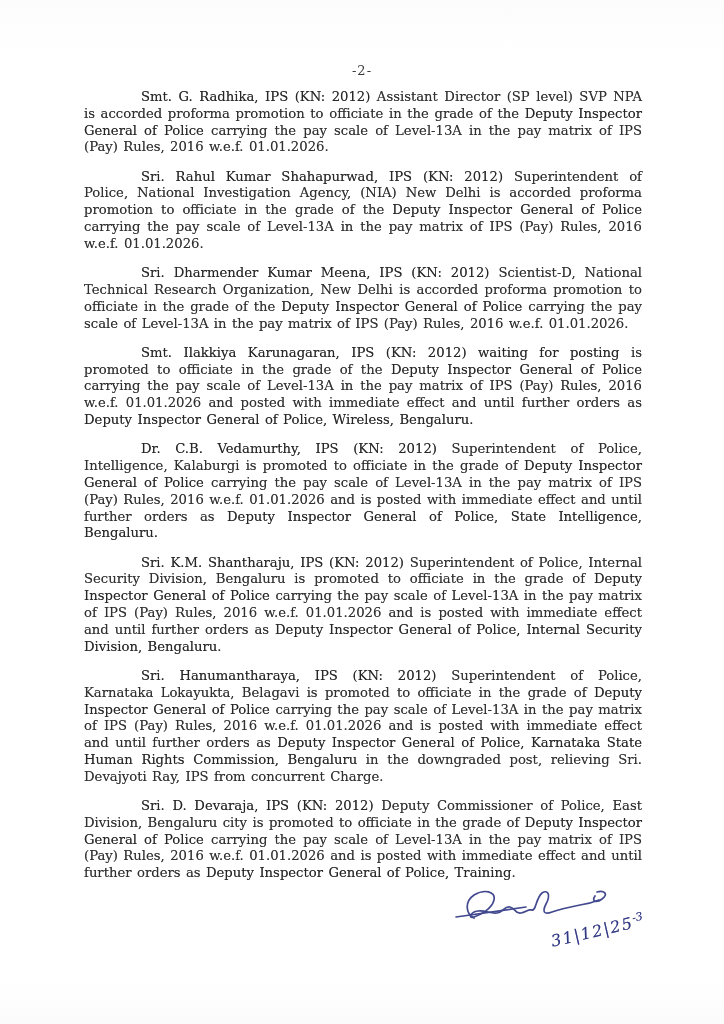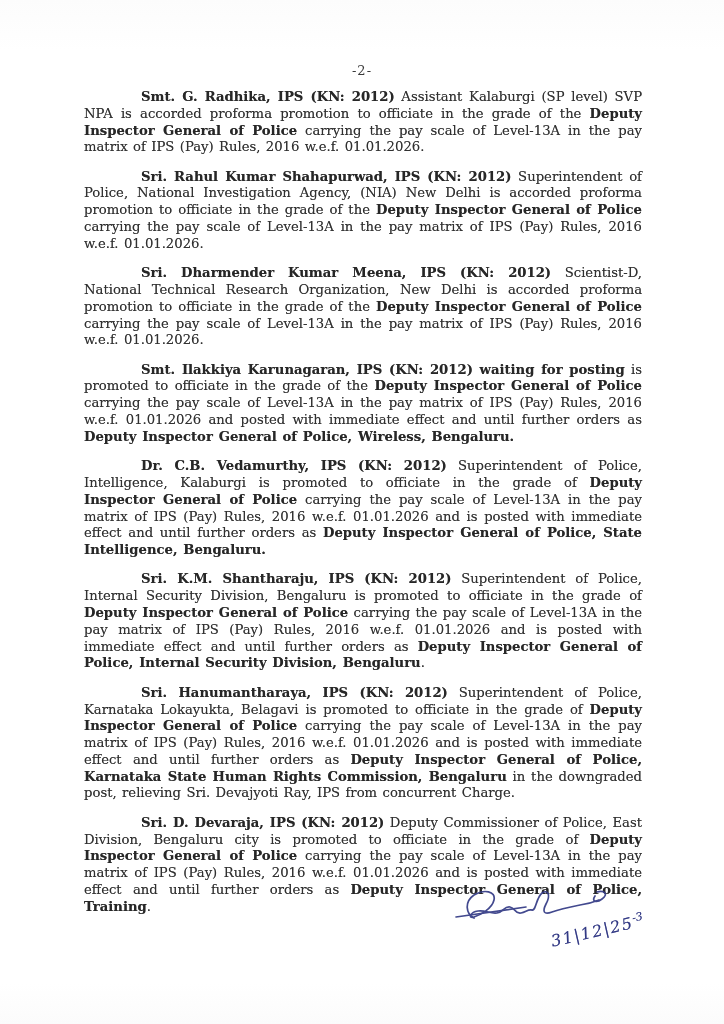--- a/index.html
+++ b/index.html
@@ -30,21 +30,21 @@
     line-height: 16.8px;
     text-align: justify;
     text-shadow: 0 0 0.45px rgba(45,45,45,0.55);
   }
   .para {
     margin: 0 0 12.5px 0;
     text-indent: 57px;
     word-spacing: 1.2px;
   }
   .para .b {
-    font-weight: bold;
+    font-weight: normal;
     color: #272727;
   }
   .signature-block {
     position: absolute;
     left: 452px; top: 884px;
     width: 210px; height: 95px;
   }
   .signature-scrawl {
     position: absolute;
     left: 0; top: 0;
@@ -66,21 +66,21 @@
   }
 </style>
 </head>
 <body>
 
 <div class="page">
 
   <div class="page-number">-2-</div>
 
   <div class="doc-body">
-      <p class="para"><span class="b">Smt. G. Radhika, IPS (KN: 2012)</span><span> Assistant Kalaburgi (SP level) SVP NPA is accorded proforma promotion to officiate in the grade of the </span><span class="b">Deputy Inspector General of Police</span><span> carrying the pay scale of Level-13A in the pay matrix of IPS (Pay) Rules, 2016 w.e.f. 01.01.2026.</span></p>
+      <p class="para"><span class="b">Smt. G. Radhika, IPS (KN: 2012)</span><span> Assistant Director (SP level) SVP NPA is accorded proforma promotion to officiate in the grade of the </span><span class="b">Deputy Inspector General of Police</span><span> carrying the pay scale of Level-13A in the pay matrix of IPS (Pay) Rules, 2016 w.e.f. 01.01.2026.</span></p>
       <p class="para"><span class="b">Sri. Rahul Kumar Shahapurwad, IPS (KN: 2012)</span><span> Superintendent of Police, National Investigation Agency,  (NIA) New Delhi is accorded proforma promotion to officiate in the grade of the </span><span class="b">Deputy Inspector General of Police</span><span> carrying the pay scale of Level-13A in the pay matrix of IPS (Pay) Rules, 2016 w.e.f. 01.01.2026.</span></p>
       <p class="para"><span class="b">Sri. Dharmender Kumar Meena, IPS (KN: 2012)</span><span> Scientist-D, National Technical Research Organization, New Delhi is accorded proforma promotion to officiate in the grade of the </span><span class="b">Deputy Inspector General of Police</span><span> carrying the pay scale of Level-13A in the pay matrix of IPS (Pay) Rules, 2016 w.e.f. 01.01.2026.</span></p>
       <p class="para"><span class="b">Smt. Ilakkiya Karunagaran, IPS (KN: 2012) waiting for posting</span><span> is promoted to officiate in the grade of the </span><span class="b">Deputy Inspector General of Police</span><span> carrying the pay scale of Level-13A in the pay matrix of IPS (Pay) Rules, 2016 w.e.f. 01.01.2026 and posted with immediate effect and until further orders as </span><span class="b">Deputy Inspector General of Police, Wireless, Bengaluru.</span></p>
       <p class="para"><span class="b">Dr. C.B. Vedamurthy, IPS (KN: 2012)</span><span> Superintendent of Police, Intelligence, Kalaburgi is promoted to officiate in the grade of </span><span class="b">Deputy Inspector General of Police</span><span> carrying the pay scale of Level-13A in the pay matrix of IPS (Pay) Rules, 2016 w.e.f. 01.01.2026 and is posted with immediate effect and until further orders as </span><span class="b">Deputy Inspector General of Police, State Intelligence, Bengaluru.</span></p>
       <p class="para"><span class="b">Sri. K.M. Shantharaju, IPS (KN: 2012)</span><span> Superintendent of Police, Internal Security Division, Bengaluru is promoted to officiate in the grade of </span><span class="b">Deputy Inspector General of Police</span><span> carrying the pay scale of Level-13A in the pay matrix of IPS (Pay) Rules, 2016 w.e.f. 01.01.2026 and is posted with immediate effect and until further orders as </span><span class="b">Deputy Inspector General of Police, Internal Security Division, Bengaluru</span><span>.</span></p>
       <p class="para"><span class="b">Sri. Hanumantharaya, IPS (KN: 2012)</span><span> Superintendent of Police, Karnataka Lokayukta, Belagavi is promoted to officiate in the grade of </span><span class="b">Deputy Inspector General of Police</span><span> carrying the pay scale of Level-13A in the pay matrix of IPS (Pay) Rules, 2016 w.e.f. 01.01.2026 and is posted with immediate effect and until further orders as </span><span class="b">Deputy Inspector General of Police, Karnataka State Human Rights Commission, Bengaluru</span><span> in the downgraded post, relieving Sri. Devajyoti Ray, IPS from concurrent Charge.</span></p>
       <p class="para"><span class="b">Sri. D. Devaraja, IPS (KN: 2012)</span><span> Deputy Commissioner of Police, East Division, Bengaluru city is promoted to officiate in the grade of </span><span class="b">Deputy Inspector General of Police</span><span> carrying the pay scale of Level-13A in the pay matrix of IPS (Pay) Rules, 2016 w.e.f. 01.01.2026 and is posted with immediate effect and until further orders as </span><span class="b">Deputy Inspector General of Police, Training</span><span>.</span></p>
     </div>
 
   <div class="signature-block">

